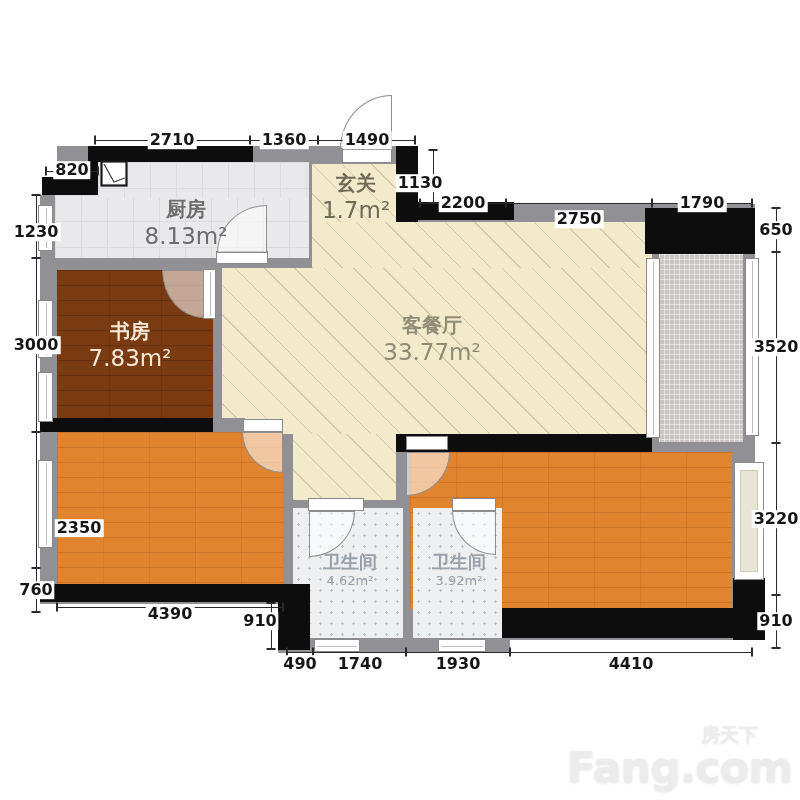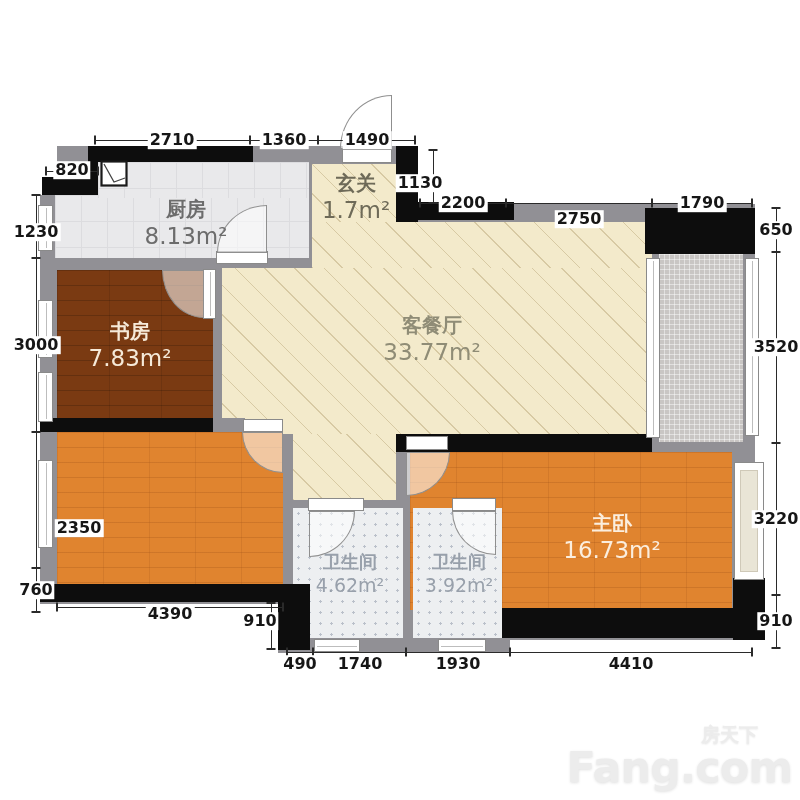--- a/index.html
+++ b/index.html
@@ -34,21 +34,21 @@
   .win-v::before{content:'';position:absolute;left:50%;top:2px;bottom:2px;width:1px;background:#bdbdbd;}
   .win-h::before{content:'';position:absolute;top:50%;left:2px;right:2px;height:1px;background:#bdbdbd;}
   .bay-inner{background:#e9e5d6;border:1px solid #cfc9b8;box-sizing:border-box;}
   
   .door{background:rgba(255,255,255,.55);border:1px solid #8f8f8f;box-sizing:border-box;}
   
   .rlabel{position:absolute;transform:translateX(-50%);text-align:center;line-height:1.3;white-space:nowrap;}
   .rname{display:block;font-size:20px;font-weight:700;}
   .rarea{display:block;font-size:23px;font-weight:400;}
   .rlabel.small .rname{font-size:18px;}
-  .rlabel.small .rarea{font-size:19px;}
+  .rlabel.small .rarea{font-size:13px;}
   
   .lnh{position:absolute;height:1px;background:#2a2a2a;}
   .lnv{position:absolute;width:1px;background:#2a2a2a;}
   .tkv{position:absolute;width:2px;height:9px;background:#2a2a2a;transform:translate(-50%,-50%);}
   .tkh{position:absolute;width:9px;height:2px;background:#2a2a2a;transform:translate(-50%,-50%);}
   .dlab{position:absolute;transform:translate(-50%,-50%);font-size:16px;font-weight:700;color:#161616;
         background:#fff;padding:0 2px;line-height:1.1;white-space:nowrap;}
   
   .wm{position:absolute;right:8px;bottom:8px;width:210px;height:70px;color:#ececec;}
   .wm-cn{position:absolute;right:34px;top:0;font-size:19px;font-weight:700;
@@ -132,24 +132,20 @@
     <span class="rname">玄关</span>
     <span class="rarea">1.7m²</span>
   </div>
   <div class="rlabel" style="left:432px;top:312px;color:#8f8c76;">
     <span class="rname">客餐厅</span>
     <span class="rarea">33.77m²</span>
   </div>
   <div class="rlabel" style="left:130px;top:318px;color:#f6ead9;">
     <span class="rname">书房</span>
     <span class="rarea">7.83m²</span>
-  </div>
-  <div class="rlabel" style="left:612px;top:510px;color:#fbeede;">
-    <span class="rname">主卧</span>
-    <span class="rarea">16.73m²</span>
   </div>
   <div class="rlabel small" style="left:350px;top:550px;color:#98a0ab;">
     <span class="rname">卫生间</span>
     <span class="rarea">4.62m²</span>
   </div>
   <div class="rlabel small" style="left:459px;top:550px;color:#98a0ab;">
     <span class="rname">卫生间</span>
     <span class="rarea">3.92m²</span>
   </div>
 

